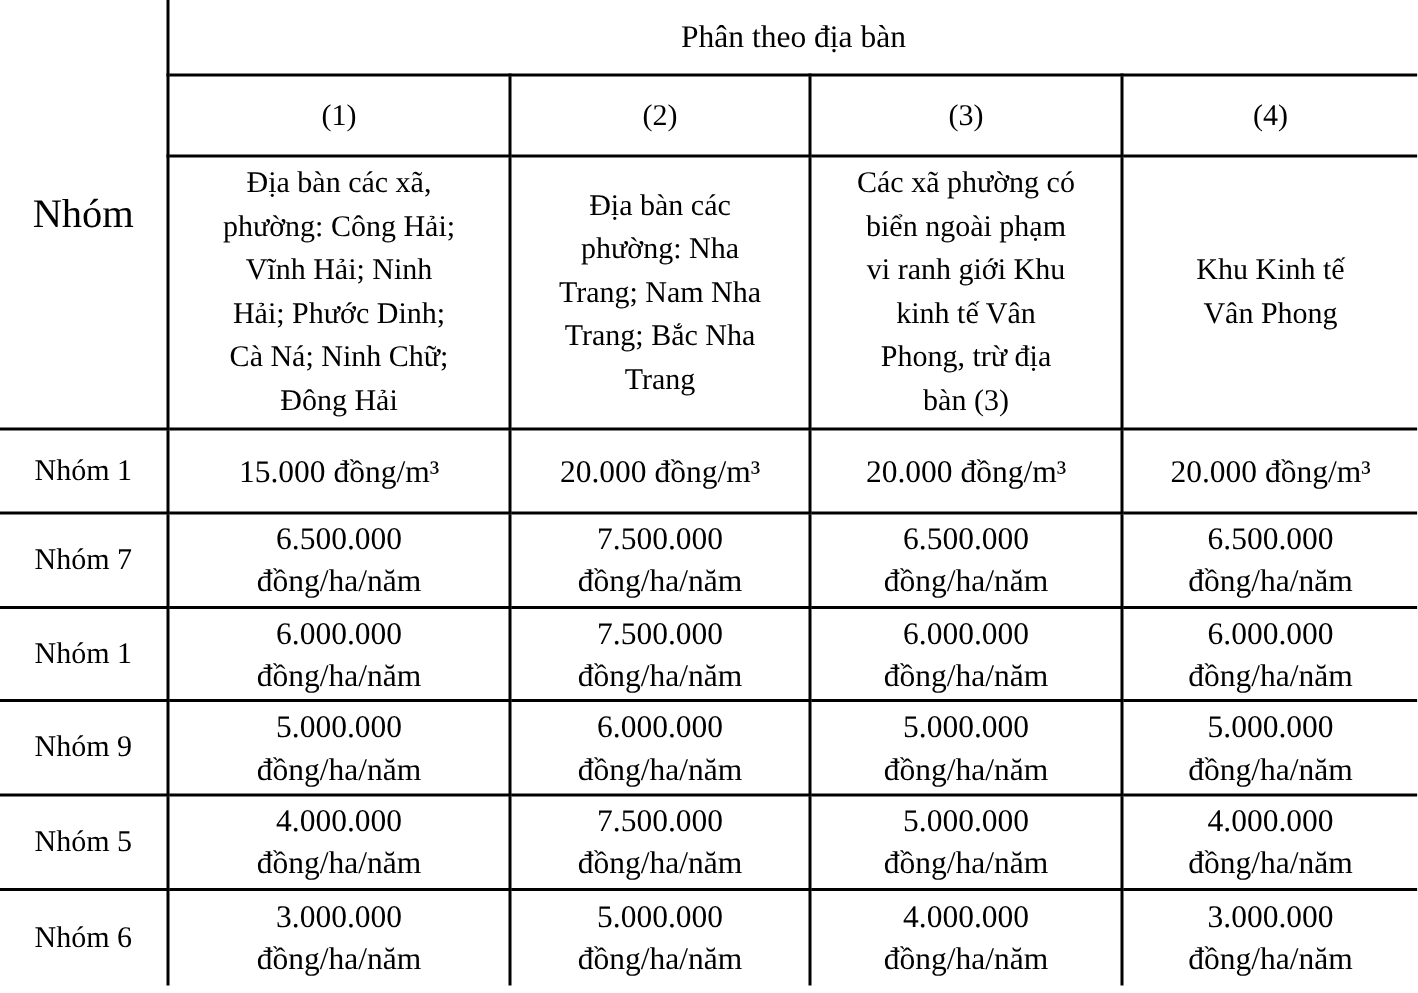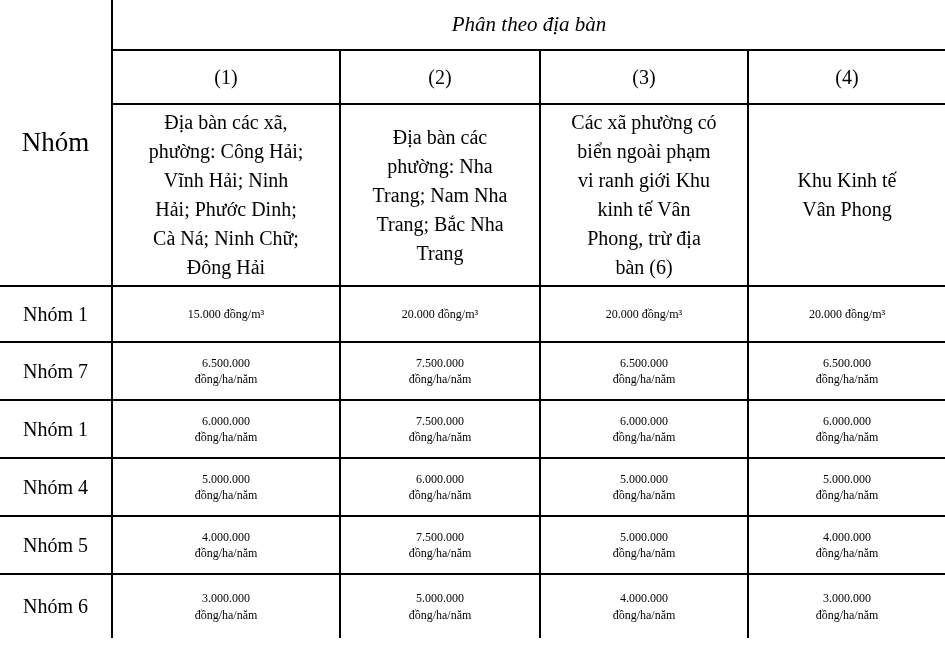--- a/index.html
+++ b/index.html
@@ -25,25 +25,25 @@
     font-weight: normal;
     box-sizing: border-box;
   }
   
   .price-table tr:first-child > * { border-top: none; }
   .price-table tr > *:first-child { border-left: none; }
   .price-table tr > *:last-child { border-right: none; }
   .price-table tr:last-child > * { border-bottom: none; }
 
   .corner-cell { font-weight: bold; font-size: 27px; }
-  .span-header { font-weight: bold; font-size: 21px; height: 50px; font-style: italic; }
+  .span-header { font-weight: bold; font-size: 21px; height: 50px; }
   .col-index { font-size: 20px; height: 54px; }
   .col-desc { font-size: 20px; line-height: 1.45; white-space: pre-line; height: 182px; padding: 4px 8px; }
   .row-label { font-size: 20px; }
-  .price-cell { font-size: 12px; line-height: 1.35; white-space: pre-line; }
+  .price-cell { font-size: 21px; line-height: 1.35; white-space: pre-line; }
   .r-nhom1 { height: 56px; }
   .r-std { height: 58px; }
   .r-last { height: 64px; }
 </style>
 </head>
 <body>
 
 <div class="page">
   <table class="price-table">
     <colgroup>
@@ -74,21 +74,21 @@
       <td class="col-desc">Địa bàn các
 phường: Nha
 Trang; Nam Nha
 Trang; Bắc Nha
 Trang</td>
       <td class="col-desc">Các xã phường có
 biển ngoài phạm
 vi ranh giới Khu
 kinh tế Vân
 Phong, trừ địa
-bàn (6)</td>
+bàn (3)</td>
       <td class="col-desc">Khu Kinh tế
 Vân Phong</td>
     </tr>
     <tr class="r-nhom1">
       <td class="row-label">Nhóm 1</td>
       <td class="price-cell">15.000 đồng/m³</td>
       <td class="price-cell">20.000 đồng/m³</td>
       <td class="price-cell">20.000 đồng/m³</td>
       <td class="price-cell">20.000 đồng/m³</td>
     </tr>
@@ -108,21 +108,21 @@
       <td class="price-cell">6.000.000
 đồng/ha/năm</td>
       <td class="price-cell">7.500.000
 đồng/ha/năm</td>
       <td class="price-cell">6.000.000
 đồng/ha/năm</td>
       <td class="price-cell">6.000.000
 đồng/ha/năm</td>
     </tr>
     <tr class="r-std">
-      <td class="row-label">Nhóm 4</td>
+      <td class="row-label">Nhóm 9</td>
       <td class="price-cell">5.000.000
 đồng/ha/năm</td>
       <td class="price-cell">6.000.000
 đồng/ha/năm</td>
       <td class="price-cell">5.000.000
 đồng/ha/năm</td>
       <td class="price-cell">5.000.000
 đồng/ha/năm</td>
     </tr>
     <tr class="r-std">

